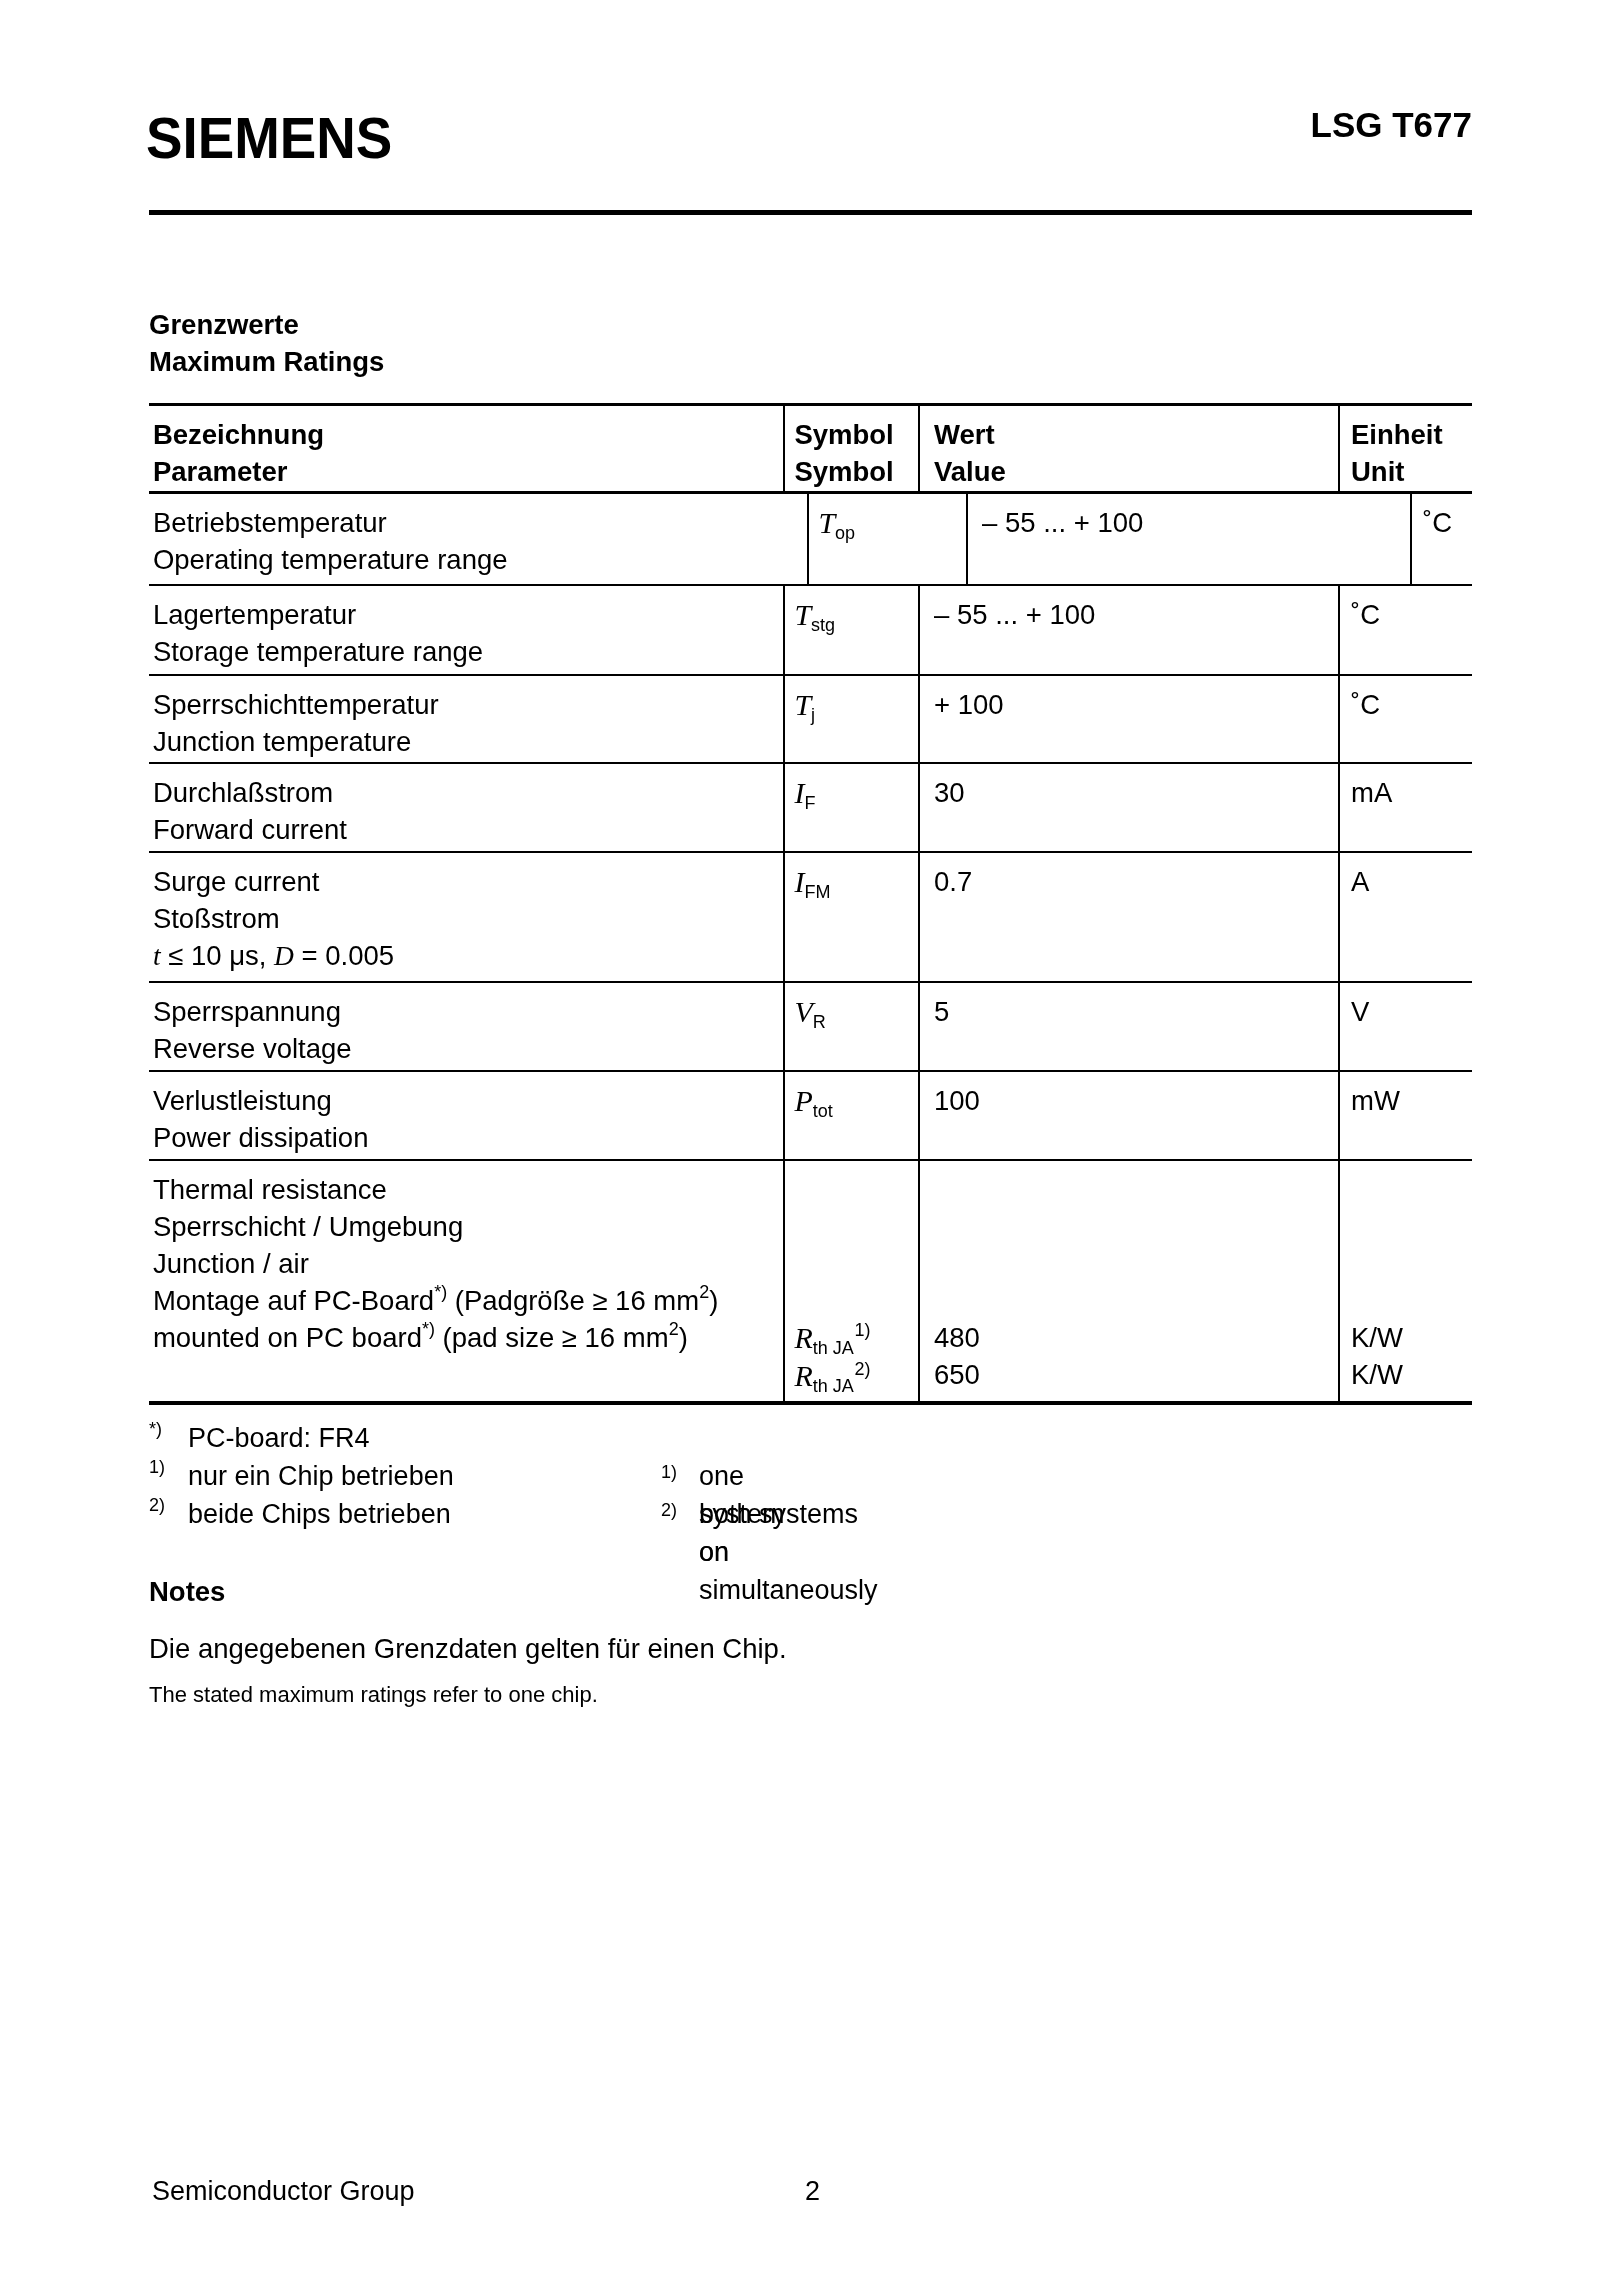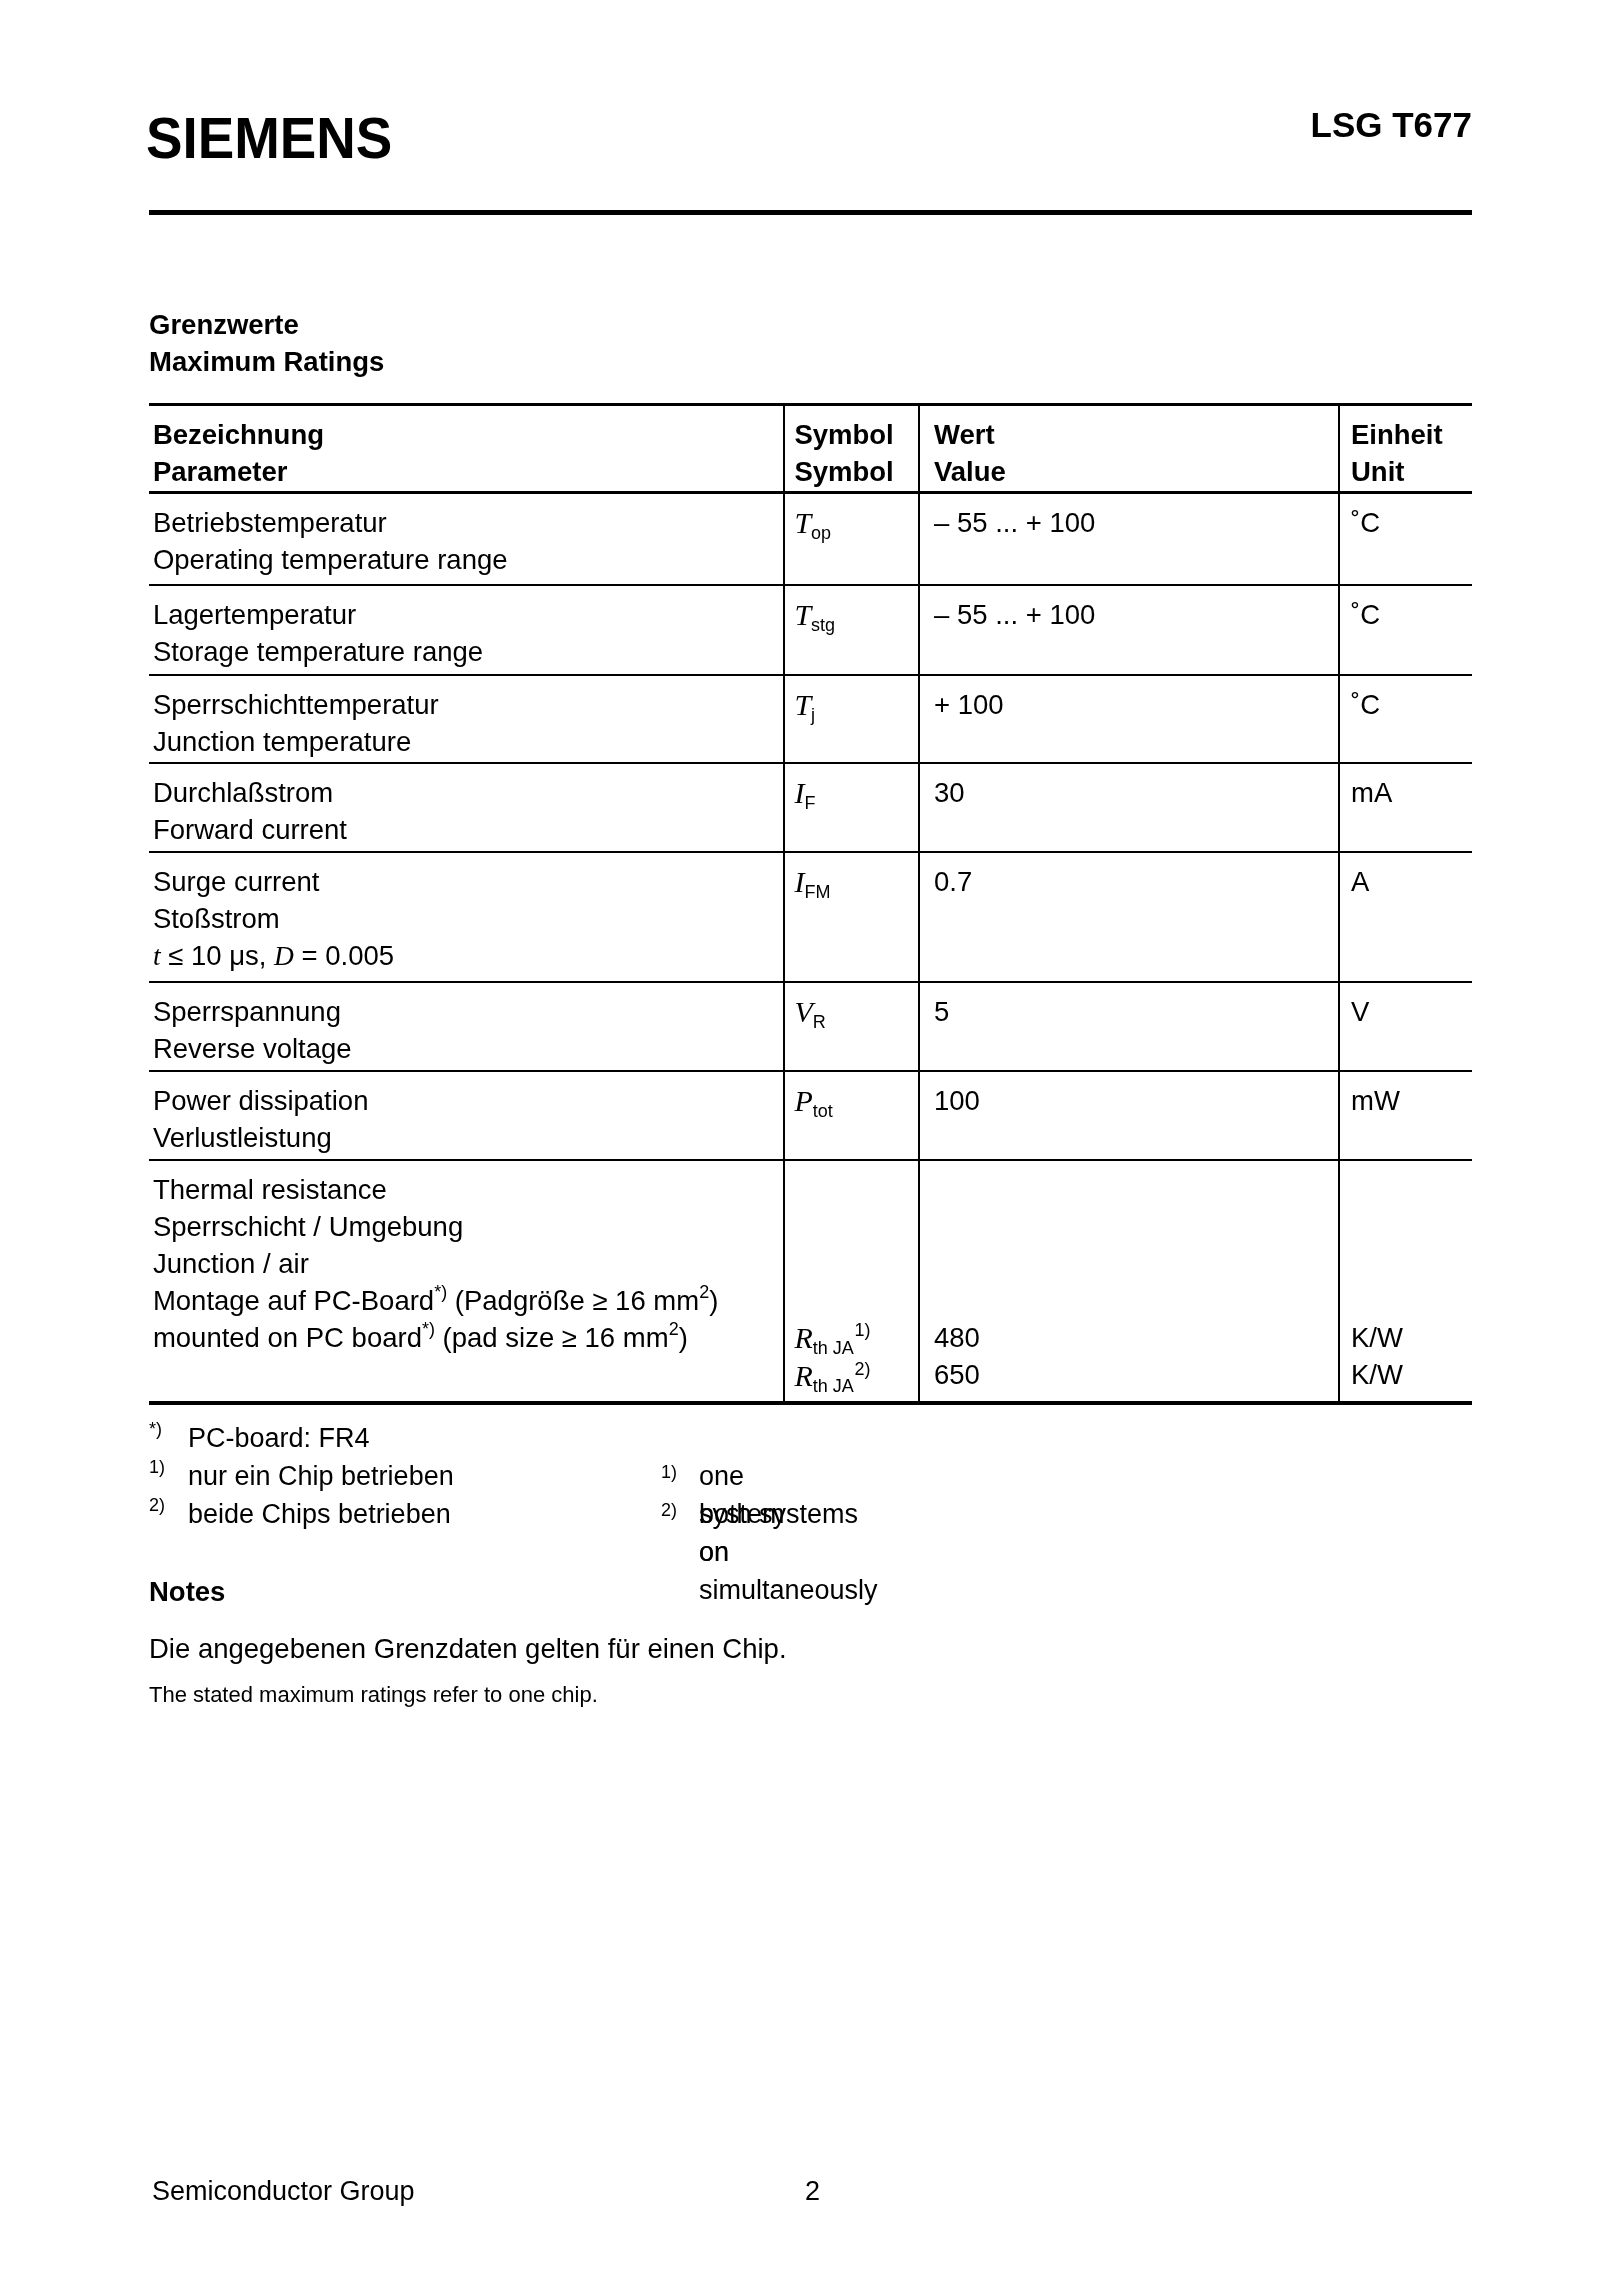--- a/index.html
+++ b/index.html
@@ -32,21 +32,21 @@
   }
   
   .table{
     position:absolute;left:149px;top:403px;width:1323px;
     border-top:3.9px solid #000;border-bottom:4.7px solid #000;
     font-size:27.5px;
   }
   .row{display:flex;box-sizing:border-box;}
   .row.bt{border-top:2.4px solid #000;}
   .hdr{height:88px;border-bottom:3.9px solid #000;font-weight:bold;}
-  .r1{height:90px;}.r2{height:90px;}.r3{height:88px;}.r4{height:89px;}
+  .r1{height:90px;gap:24px;}.r2{height:90px;}.r3{height:88px;}.r4{height:89px;}
   .r5{height:130px;}.r6{height:89px;}.r7{height:89px;}.r8{height:242px;}
   .cell{box-sizing:border-box;padding-top:10.2px;line-height:37px;height:100%;}
   .c1{width:634px;padding-left:3.9px;}
   .c2{width:135px;border-left:2.4px solid #000;padding-left:9.4px;}
   .c3{width:420px;border-left:2.4px solid #000;padding-left:14px;}
   .c4{flex:1;border-left:2.4px solid #000;padding-left:11px;}
   .deep{padding-top:158px;}   
   
   .sym{font-family:"Liberation Serif",serif;font-style:italic;font-size:30px;}
   .sub{font-family:"Liberation Sans",sans-serif;font-style:normal;
@@ -172,22 +172,22 @@
       </div>
       <div class="cell c2">
         <span class="sym"><span>V</span><span class="sub">R</span></span>
       </div>
       <div class="cell c3">5</div>
       <div class="cell c4">V</div>
     </div>
 
     <div class="row bt r7">
       <div class="cell c1">
+        <div>Verlustleistung</div>
         <div>Power dissipation</div>
-        <div>Verlustleistung</div>
       </div>
       <div class="cell c2">
         <span class="sym"><span>P</span><span class="sub">tot</span></span>
       </div>
       <div class="cell c3">100</div>
       <div class="cell c4">mW</div>
     </div>
 
     <div class="row bt r8">
       <div class="cell c1">

